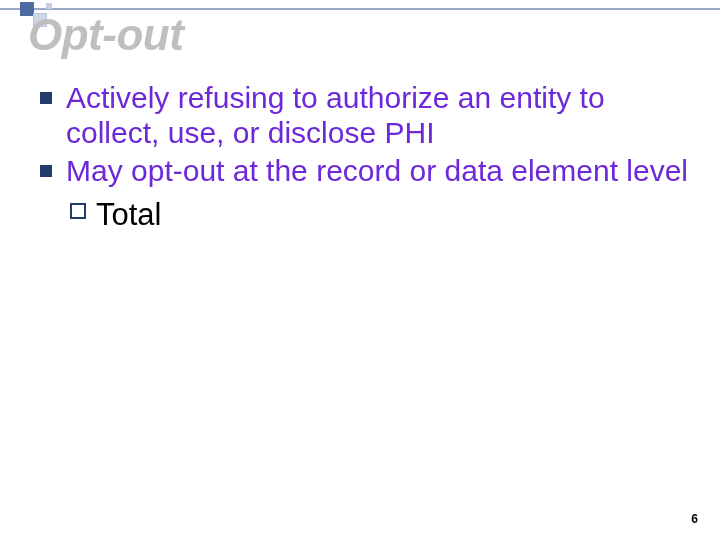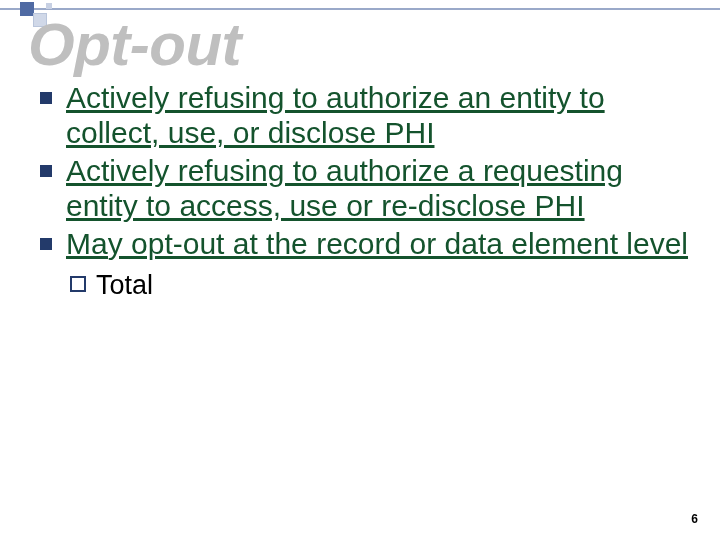--- a/index.html
+++ b/index.html
@@ -31,21 +31,21 @@
     display: block;
   }
   .sq1 { top: 2px; left: 20px; width: 14px; height: 14px; background: #4f6aa3; }
   .sq2 { top: 13px; left: 33px; width: 14px; height: 14px; background: #d0d8e8; border: 1px solid #b9c5db; }
   .sq3 { top: 3px; left: 46px; width: 6px; height: 6px; background: #c7d0e3; }
 
   .title {
     position: absolute;
     top: 10px;
     left: 28px;
-    font-size: 60px;
+    font-size: 44px;
     font-weight: bold;
     font-style: italic;
     color: #bfbfbf;
     letter-spacing: -0.5px;
   }
 
   .content {
     position: absolute;
     top: 80px;
     left: 30px;
@@ -53,43 +53,42 @@
   }
 
   ul.level1 {
     list-style: none;
   }
   ul.level1 > li {
     position: relative;
     padding-left: 36px;
     font-size: 30px;
     line-height: 1.18;
-    color: #14532d;
+    color: #6d28d9;
     margin-bottom: 2px;
-    text-decoration: underline;
   }
   ul.level1 > li::before {
     content: "";
     position: absolute;
     left: 10px;
     top: 12px;
     width: 12px;
     height: 12px;
     background: #233a6a;
   }
 
   ul.level2 {
     list-style: none;
     margin-top: 6px;
     margin-left: 34px;
   }
   ul.level2 > li {
     position: relative;
     padding-left: 32px;
-    font-size: 27px;
+    font-size: 31px;
     line-height: 1.35;
     color: #000;
     margin-bottom: 10px;
   }
   ul.level2 > li::before {
     content: "";
     position: absolute;
     left: 6px;
     top: 9px;
     width: 12px;
@@ -115,21 +114,20 @@
   <span class="sq sq1"></span>
   <span class="sq sq2"></span>
   <span class="sq sq3"></span>
 </div>
 
 <h1 class="title">Opt-out</h1>
 
 <div class="content">
   <ul class="level1">
     <li>Actively refusing to authorize an entity to collect, use, or disclose PHI</li>
-    <li>Actively refusing to authorize a requesting entity to access, use or re-disclose PHI</li>
     <li>May opt-out at the record or data element level</li>
   </ul>
   <ul class="level2">
     <li>Total</li>
   </ul>
 </div>
 
 <div class="page-num">6</div>
 
 </body></html>

